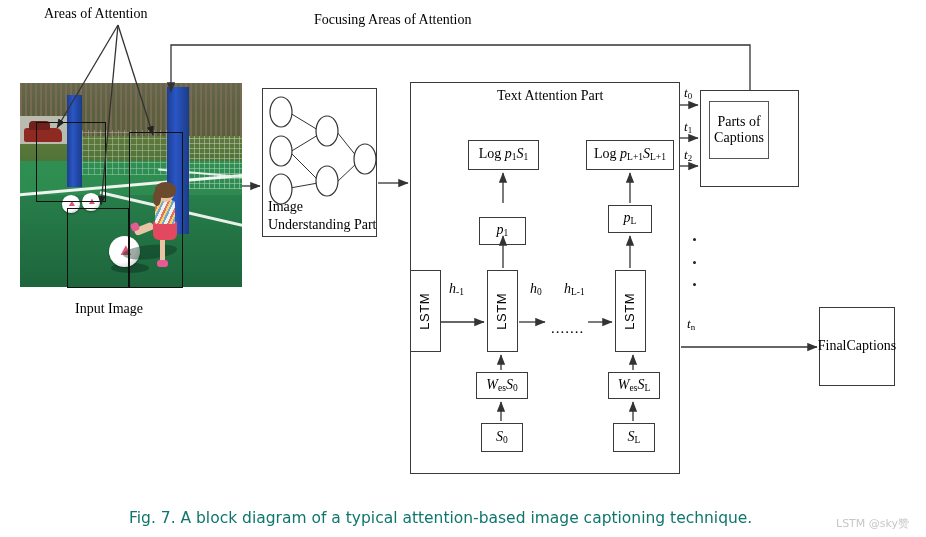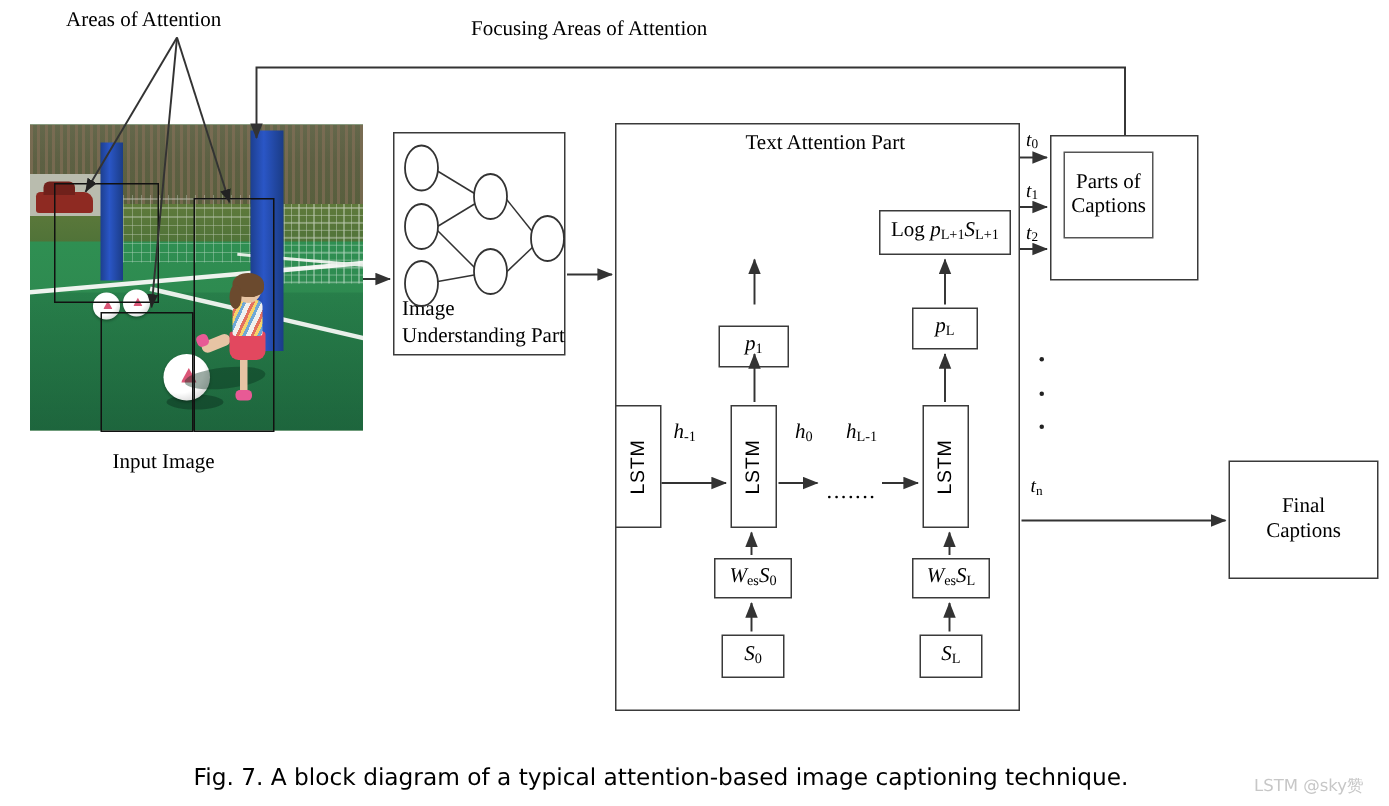--- a/index.html
+++ b/index.html
@@ -197,21 +197,21 @@
 
   svg.overlay {
     position:absolute; left:0; top:0; width:926px; height:537px;
     pointer-events:none;
   }
 
   .caption {
     position:absolute;
     font-family: "DejaVu Sans", sans-serif;
     font-size: 15.5px;
-    color:#000000;
+    color:#0f766e;
     white-space:nowrap;
   }
   .watermark {
     position:absolute;
     font-family: "DejaVu Sans", sans-serif;
     font-size: 11px;
     color:#c7c7c7;
     white-space:nowrap;
   }
   sub { font-size: .68em; vertical-align: -.22em; }
@@ -268,20 +268,23 @@
   <div class="attbox" style="left:129px; top:132px; width:54px; height:156px;"></div>
 
   <div class="box" style="left:262px; top:88px; width:115px; height:149px;"></div>
 
   <div class="label" style="left:268px; top:199px; font-size:14px;">Image</div>
   <div class="label" style="left:268px; top:217px; font-size:14px;">Understanding  Part</div>
 
   <div class="box" style="left:410px; top:82px; width:270px; height:392px;"></div>
   <div class="label" style="left:497px; top:88px; font-size:14px;">Text Attention  Part</div>
 
+  <div class="box thin" style="left:468px; top:140px; width:71px; height:30px;">
+    <span style="font-size:14px;">Log <span class="ital">p</span><sub>1</sub><span class="ital">S</span><sub>1</sub></span>
+  </div>
   <div class="box thin" style="left:586px; top:140px; width:88px; height:30px;">
     <span style="font-size:14px;">Log <span class="ital">p</span><sub>L+1</sub><span class="ital">S</span><sub>L+1</sub></span>
   </div>
 
   <div class="box thin" style="left:479px; top:205px; width:47px; height:28px;margin-top:12px;">
     <span style="font-size:14px;"><span class="ital">p</span><sub>1</sub></span>
   </div>
   <div class="box thin" style="left:608px; top:205px; width:44px; height:28px;">
     <span style="font-size:14px;"><span class="ital">p</span><sub>L</sub></span>
   </div>
@@ -315,21 +318,21 @@
   <div class="box thin" style="left:613px; top:423px; width:42px; height:29px;">
     <span style="font-size:14px;"><span class="ital">S</span><sub>L</sub></span>
   </div>
 
   <div class="box" style="left:700px; top:90px; width:99px; height:97px;"></div>
   <div class="box thin" style="left:709px; top:101px; width:60px; height:58px; flex-direction:column; border-color:#555;">
     <span style="font-size:14px;">Parts of</span>
     <span style="font-size:14px;">Captions</span>
   </div>
 
-  <div class="box" style="left:819px; top:307px; width:100px; height:79px; flex-direction:column;">
+  <div class="box" style="left:819px; top:307px; width:76px; height:79px; flex-direction:row;">
     <span style="font-size:14px;">Final</span>
     <span style="font-size:14px;">Captions</span>
   </div>
 
   <div class="label" style="left:684px; top:86px; font-size:13px;"><span class="ital">t</span><sub>0</sub></div>
   <div class="label" style="left:684px; top:120px; font-size:13px;"><span class="ital">t</span><sub>1</sub></div>
   <div class="label" style="left:684px; top:148px; font-size:13px;"><span class="ital">t</span><sub>2</sub></div>
   <div class="label" style="left:687px; top:317px; font-size:13px;"><span class="ital">t</span><sub>n</sub></div>
 
   <div class="dots-vert" style="left:692px; top:238px; width:4px; height:48px;">

